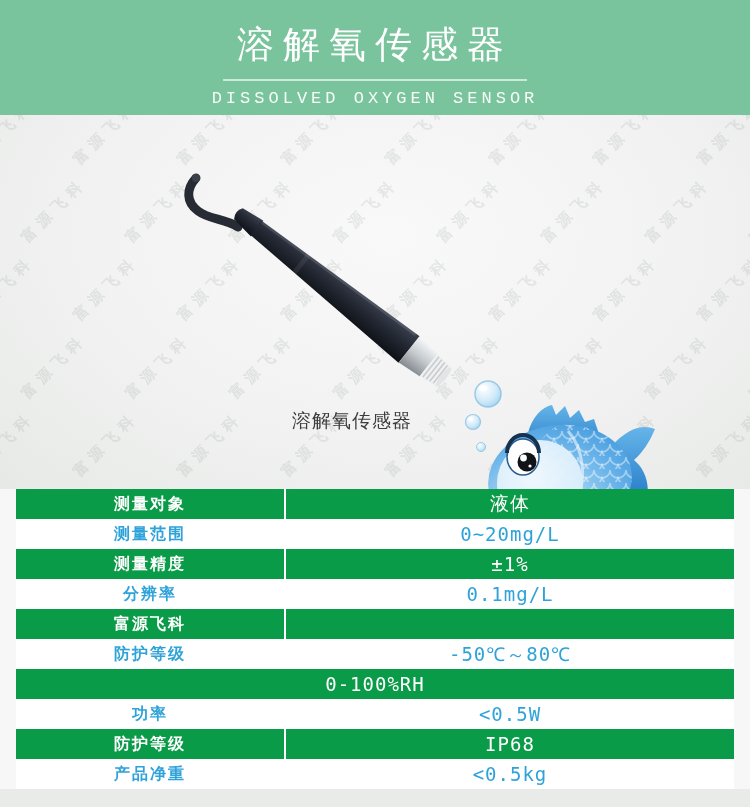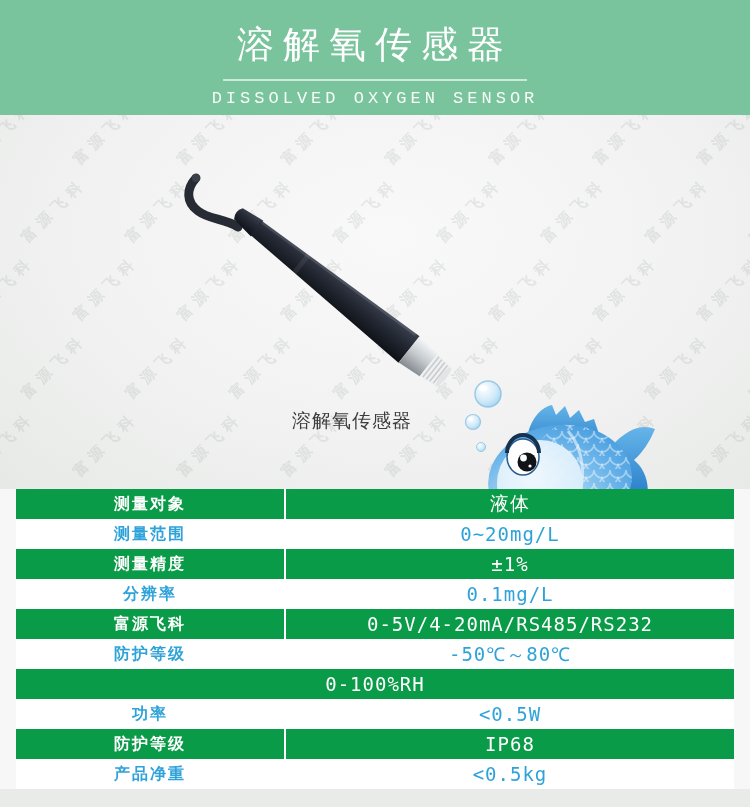--- a/index.html
+++ b/index.html
@@ -215,21 +215,20 @@
     <div class="row green">
       <div class="cell label">测量精度</div>
       <div class="cell value">±1%</div>
     </div>
     <div class="row white">
       <div class="cell label">分辨率</div>
       <div class="cell value">0.1mg/L</div>
     </div>
     <div class="row green">
       <div class="cell label">富源飞科</div>
-      <div class="cell value">0-5V/4-20mA/RS485/RS232</div>
     </div>
     <div class="row white">
       <div class="cell label">防护等级</div>
       <div class="cell value">-50℃～80℃</div>
     </div>
     <div class="row green">
       <div class="cell value">0-100%RH</div>
     </div>
     <div class="row white">
       <div class="cell label">功率</div>

